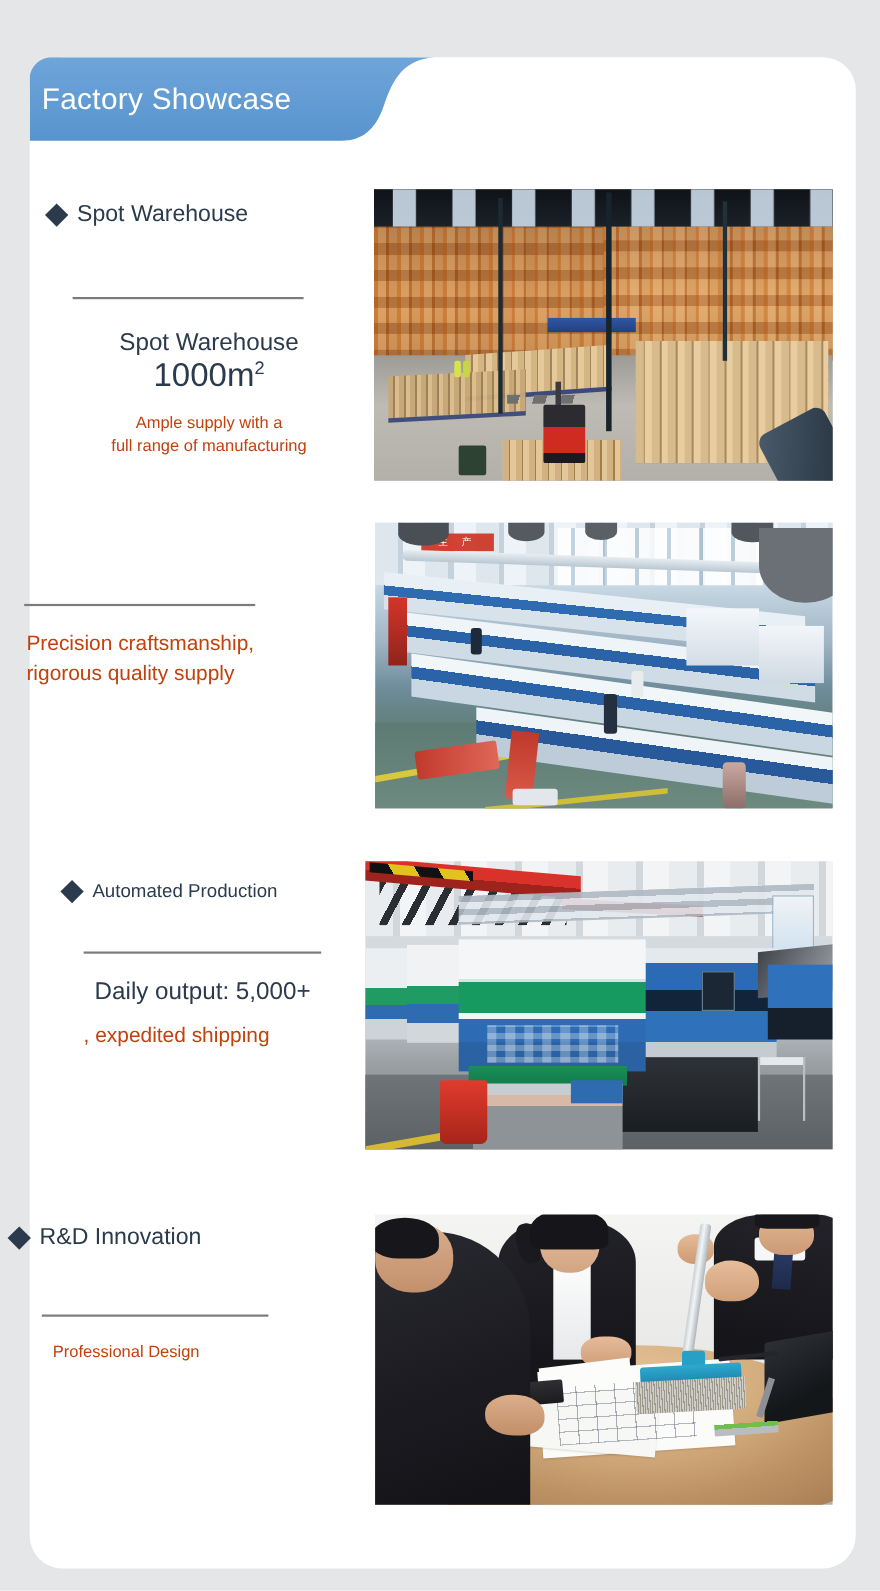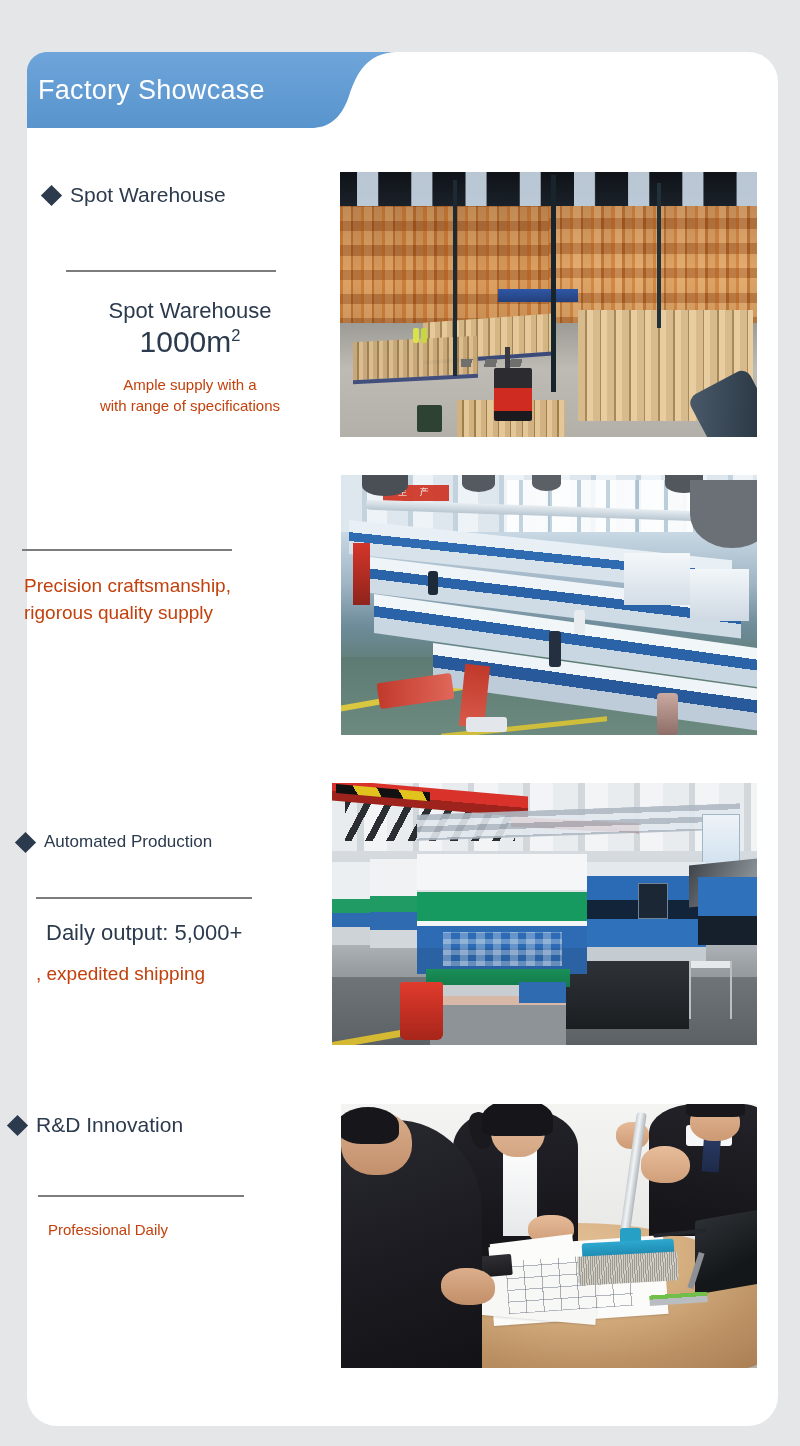--- a/index.html
+++ b/index.html
@@ -307,21 +307,21 @@
     </div>
     <div class="divider" style="width:210px; margin-left:22px; margin-top:63px;"></div>
     <div style="margin-top:25px; text-align:center; width:292px;">
       <div class="big-line">Spot Warehouse</div>
       <div class="huge-line">
         <span>1000m</span><sup>2</sup>
       </div>
     </div>
     <div style="margin-top:15px; text-align:center; width:292px;">
       <div class="desc">Ample supply with a</div>
-      <div class="desc">with range of specifications</div>
+      <div class="desc">full range of manufacturing</div>
     </div>
   </div>
 
   <div class="photo" style="left:340px; top:172px; width:417px; height:265px;">
     <div class="photo-inner">
       <div class="ph-layer wh-bg"></div>
       <div class="ph-layer wh-rack-left"></div>
       <div class="ph-layer wh-rack-right"></div>
       <div class="ph-layer wh-roof"></div>
       <div class="ph-layer wh-floor"></div>
@@ -382,21 +382,21 @@
       <div class="ph-layer ws-p1"></div>
       <div class="ph-layer ws-p2"></div>
       <div class="ph-layer ws-p3"></div>
       <div class="ph-layer ws-p4"></div>
       <div class="ph-layer ws-lamp5"></div>
     </div>
   </div>
 </div>
 
 <div class="section">
-  <div class="text-col" style="top:832px;">
+  <div class="text-col" style="top:800px;padding-left:40px;">
     <div class="head-row" style="margin-left:18px;">
       <span class="diamond"></span>
       <span class="head-label small">Automated Production</span>
     </div>
     <div class="divider" style="width:216px; margin-left:36px; margin-top:45px;"></div>
     <div style="margin-top:20px; margin-left:46px;">
       <div class="big-line">Daily output: 5,000+</div>
     </div>
     <div style="margin-top:14px; margin-left:36px;">
       <div class="desc s2">, expedited shipping</div>
@@ -434,21 +434,21 @@
 </div>
 
 <div class="section">
   <div class="text-col" style="top:1113px;">
     <div class="head-row" style="margin-left:10px;">
       <span class="diamond"></span>
       <span class="head-label">R&amp;D Innovation</span>
     </div>
     <div class="divider" style="width:206px; margin-left:38px; margin-top:58px;"></div>
     <div style="margin-top:22px; margin-left:48px;">
-      <div class="desc">Professional Daily</div>
+      <div class="desc">Professional Design</div>
     </div>
   </div>
 
   <div class="photo" style="left:341px; top:1104px; width:416px; height:264px;">
     <div class="photo-inner">
       <div class="ph-layer rd-bg"></div>
       <div class="ph-layer rd-wall"></div>
       <div class="ph-layer rd-floor"></div>
       <div class="ph-layer rd-chair"></div>
       <div class="ph-layer rd-table"></div>

